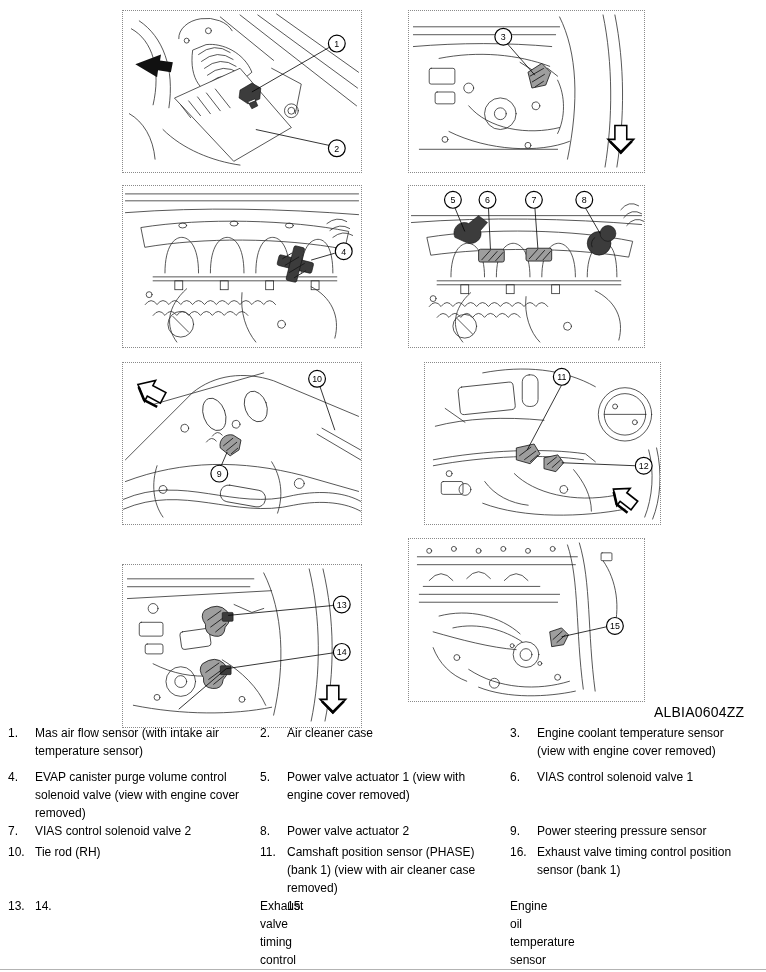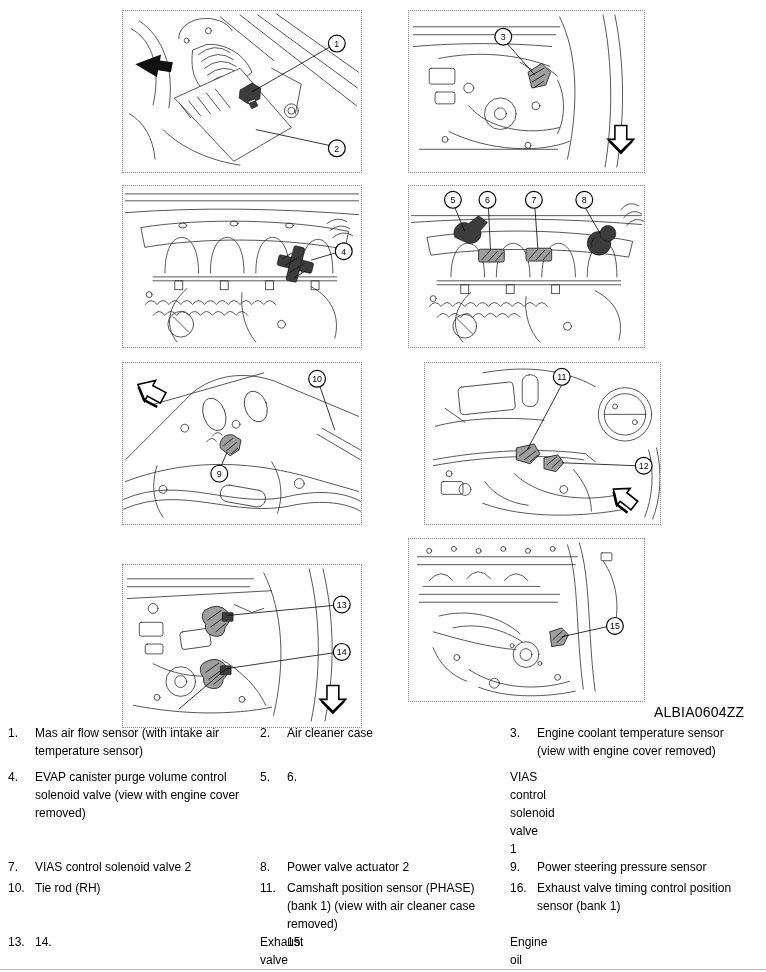--- a/index.html
+++ b/index.html
@@ -386,20 +386,21 @@
     <div class="txt">Mas air flow sensor (with intake air temperature sensor)</div>
     <div class="num">2.</div>
     <div class="txt">Air cleaner case</div>
     <div class="num">3.</div>
     <div class="txt">Engine coolant temperature sensor (view with engine cover removed)</div>
   </div>
   <div class="legend-row">
     <div class="num">4.</div>
     <div class="txt">EVAP canister purge volume control solenoid valve (view with engine cover removed)</div>
     <div class="num">5.</div>
+    <div class="txt">Power valve actuator 1 (view with engine cover removed)</div>
     <div class="num">6.</div>
     <div class="txt">VIAS control solenoid valve 1</div>
   </div>
   <div class="legend-row mb3">
     <div class="num">7.</div>
     <div class="txt">VIAS control solenoid valve 2</div>
     <div class="num">8.</div>
     <div class="txt">Power valve actuator 2</div>
     <div class="num">9.</div>
     <div class="txt">Power steering pressure sensor</div>

